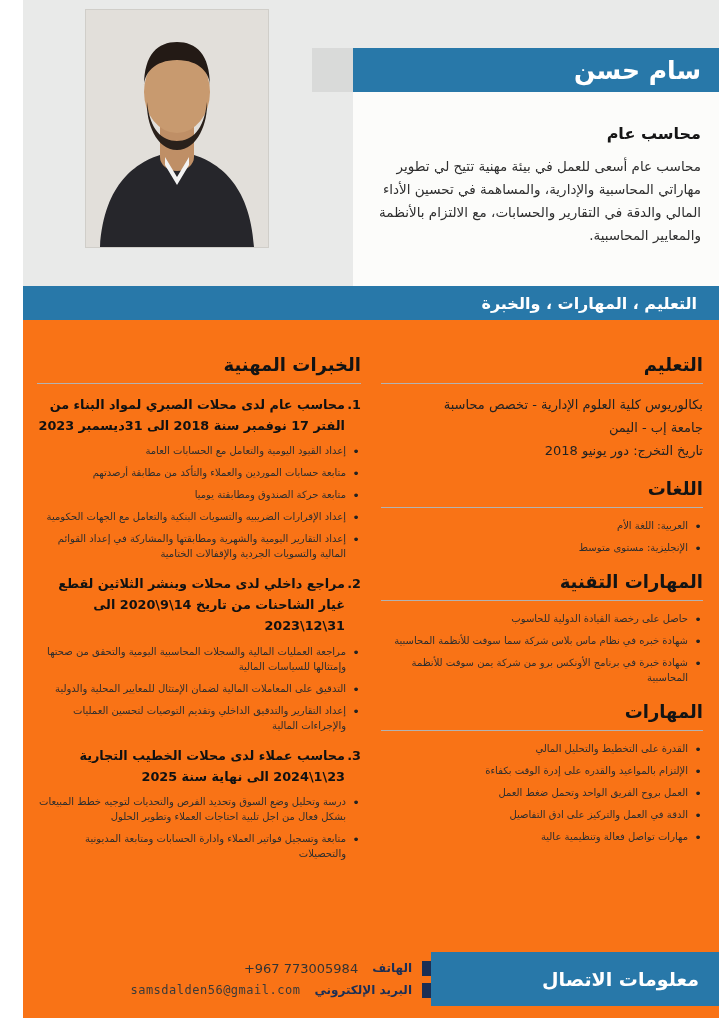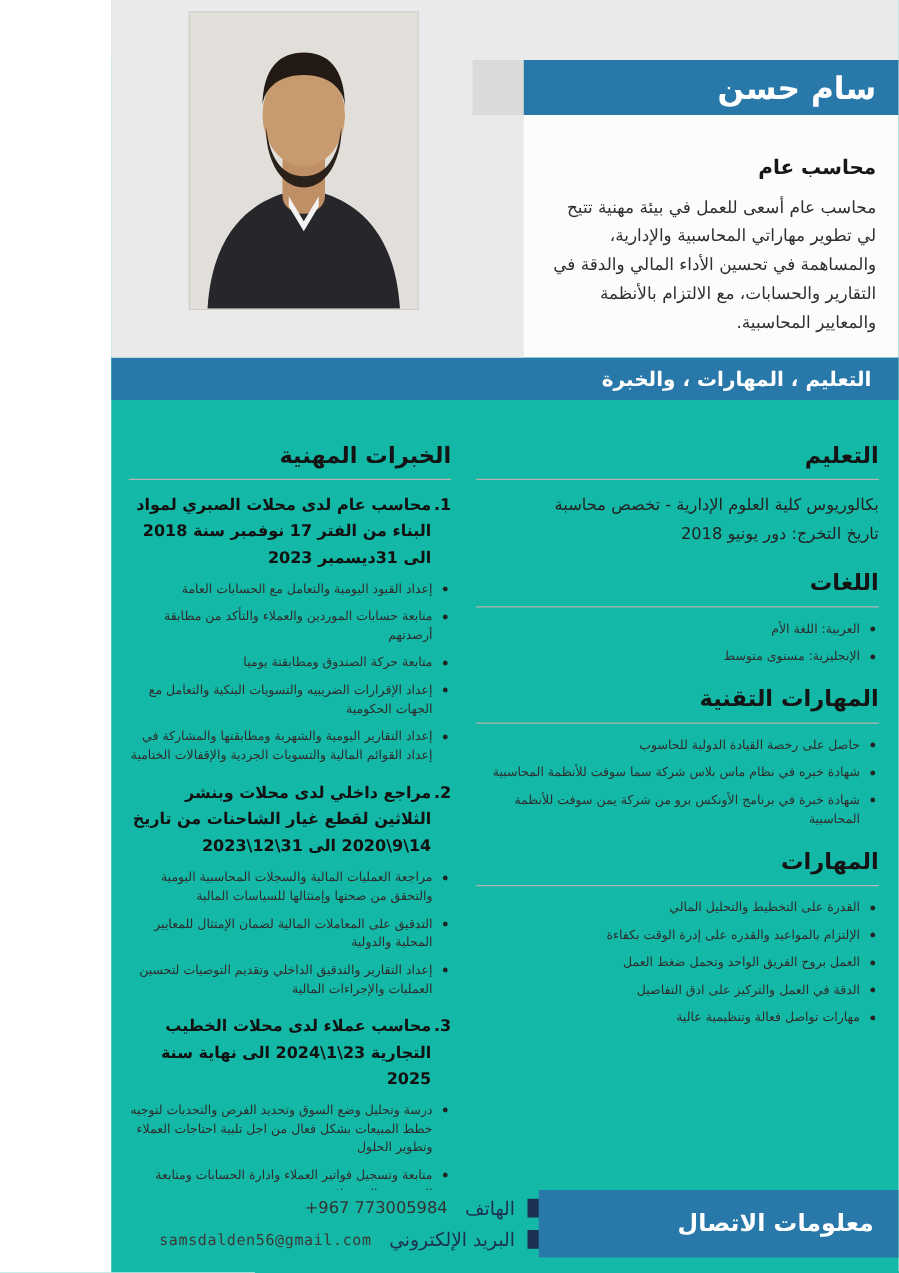--- a/index.html
+++ b/index.html
@@ -2,21 +2,21 @@
 <html lang="ar" dir="rtl" style="--accent-blue: #2878a9; --navy: #1c2f55;"><head>
 <meta charset="utf-8">
 <style>
   :root{
     --accent-blue:#2878a9;
     --navy:#1c2f55;
   }
   *{margin:0;padding:0;box-sizing:border-box;}
   html,body{background:#ffffff;}
   body{font-family:"DejaVu Sans", sans-serif;}
-  .page{width:630px;height:1018px;background:#14b8a6;direction:rtl;display:flex;flex-direction:column;overflow:hidden;position:relative;}
+  .page{width:696px;height:1018px;background:#f97316;direction:rtl;display:flex;flex-direction:column;overflow:hidden;position:relative;}
 
   
   .top{position:relative;height:286px;flex:none;background:#fcfcfa;}
   .gray-strip{position:absolute;top:0;left:0;right:0;height:48px;background:#e9eae9;}
   .gray-panel{position:absolute;top:0;left:0;width:330px;height:286px;background:#e9eae9;}
   .gray-corner{position:absolute;top:48px;left:289px;width:41px;height:44px;background:#d9dad9;}
   .photo{position:absolute;top:10px;left:63px;width:182px;height:237px;background:#e2dfda;box-shadow:0 0 0 1px #d0cec9;overflow:hidden;}
   .name-bar{position:absolute;top:48px;left:330px;right:0;height:44px;background:var(--accent-blue);display:flex;align-items:center;padding:0 18px;}
   .name-bar h1{color:#ffffff;font-size:25px;font-weight:bold;letter-spacing:.5px;}
   .intro{position:absolute;top:124px;left:336px;right:0;padding:0 18px 0 12px;text-align:right;}
@@ -40,21 +40,21 @@
   .job{margin-bottom:12px;}
   .job-heading{position:relative;padding-right:16px;font-size:12.8px;font-weight:bold;color:#111111;line-height:1.65;margin-bottom:7px;}
   .job-num{position:absolute;right:0;top:0;}
 
   
   .contact{flex:none;height:54px;margin-bottom:12px;display:flex;}
   .contact-banner{width:288px;flex:none;background:var(--accent-blue);color:#ffffff;display:flex;align-items:center;padding:0 20px;font-size:19px;font-weight:bold;}
   .contact-info{flex:1;display:flex;flex-direction:column;justify-content:center;gap:7px;padding-left:20px;}
   .contact-row{display:flex;align-items:center;}
   .tab{width:9px;height:15px;background:var(--navy);margin-left:10px;flex:none;}
-  .contact-label{font-size:15px;font-weight:normal;color:var(--navy);}
+  .contact-label{font-size:12px;font-weight:bold;color:var(--navy);}
   .contact-value{margin-right:14px;font-size:13px;color:#333333;direction:ltr;unicode-bidi:embed;}
   .mono{font-family:"DejaVu Sans Mono", monospace;font-size:12px;letter-spacing:.5px;color:#3a3a3a;}
 </style>
 </head>
 <body>
 
 <div class="page">
 
   <header class="top">
     <div class="gray-strip"></div>
@@ -87,20 +87,21 @@
     <span>التعليم ، المهارات ، والخبرة</span>
   </div>
 
   <main class="columns">
 
     <section class="col-side">
 
       <div class="sec">
         <h3 class="section-title">التعليم</h3>
         <p class="edu-line">بكالوريوس كلية العلوم الإدارية - تخصص محاسبة</p>
+        <p class="edu-line">جامعة إب - اليمن</p>
         <p class="edu-line">تاريخ التخرج: دور يونيو 2018</p>
       </div>
 
       <div class="sec">
         <h3 class="section-title">اللغات</h3>
         <ul class="bullets">
           <li>العربية: اللغة الأم</li>
           <li>الإنجليزية: مستوى متوسط</li>
         </ul>
       </div>

